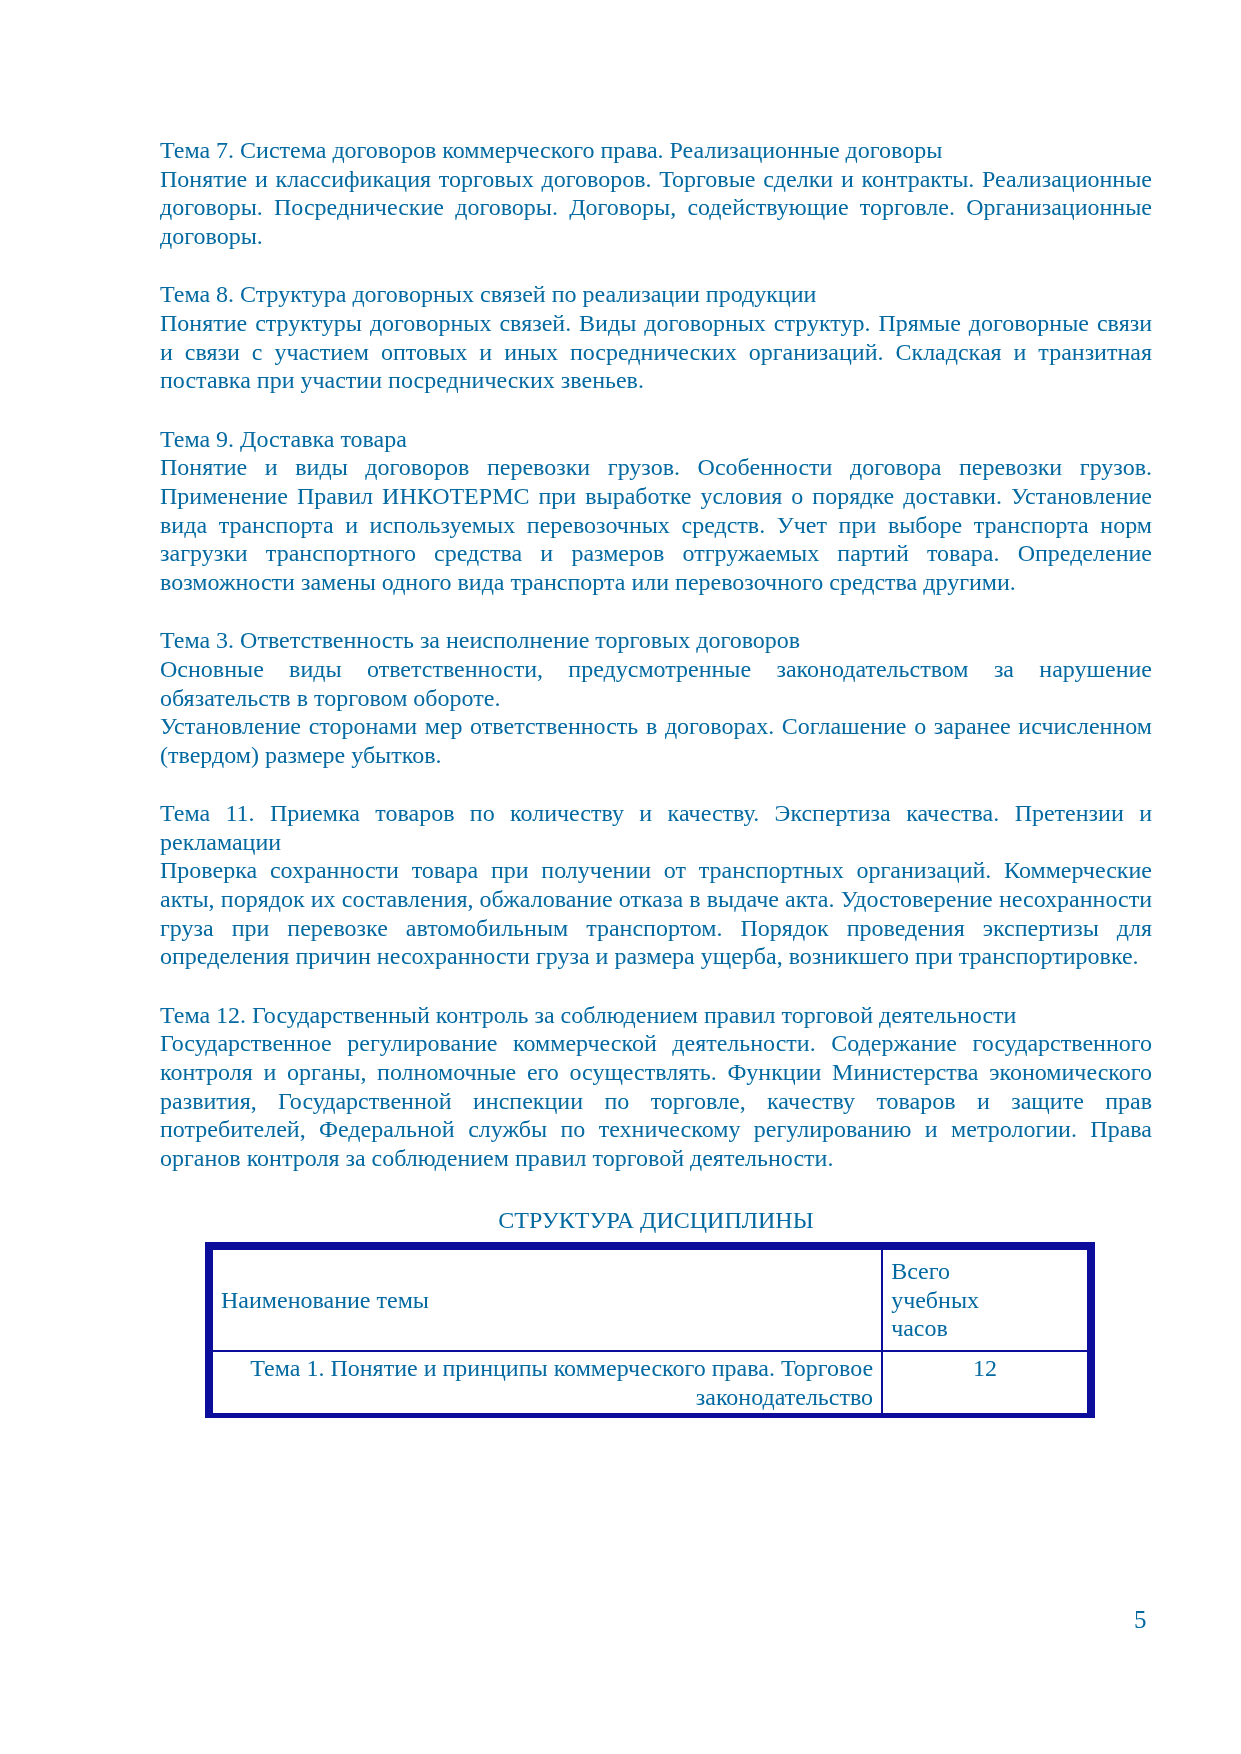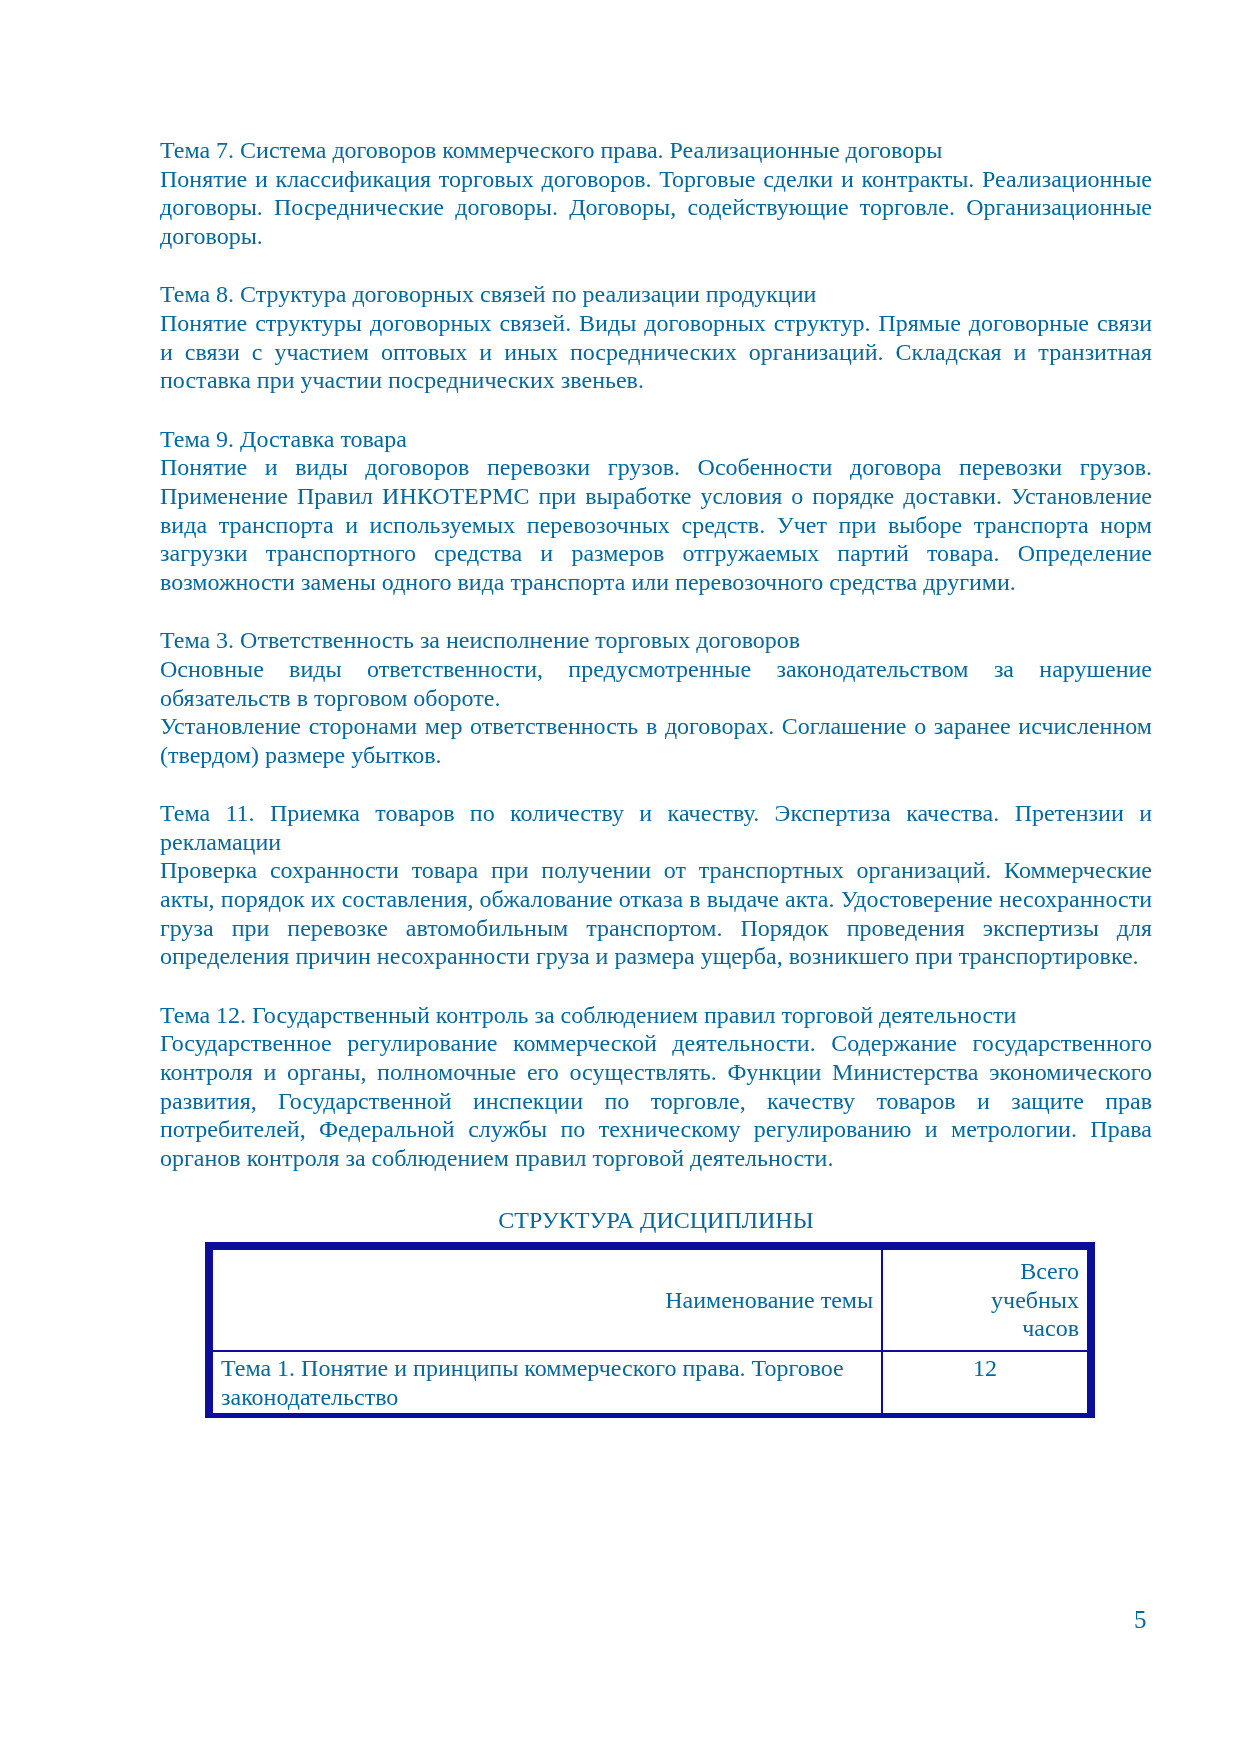--- a/index.html
+++ b/index.html
@@ -49,29 +49,29 @@
     font-weight: normal;
     font-size: 24px;
     line-height: 28.6px;
     padding: 2px 8px;
     background: #ffffff;
   }
   table.structure col.c1 { width: 76.5%; }
   table.structure col.c2 { width: 23.5%; }
   table.structure th {
     height: 96px;
-    text-align: right;
+    text-align: left;
     vertical-align: middle;
   }
   th.hours-header { white-space: pre-line; }
   table.structure td {
     height: 54px;
     vertical-align: top;
   }
-  td.topic-cell  { text-align: left; }
+  td.topic-cell  { text-align: right; }
   td.hours-cell  { text-align: center; }
   .page-number {
     position: absolute;
     left: 1134px;
     top: 1606px;
     font-size: 25px;
     line-height: 28px;
   }
 </style>
 </head>

